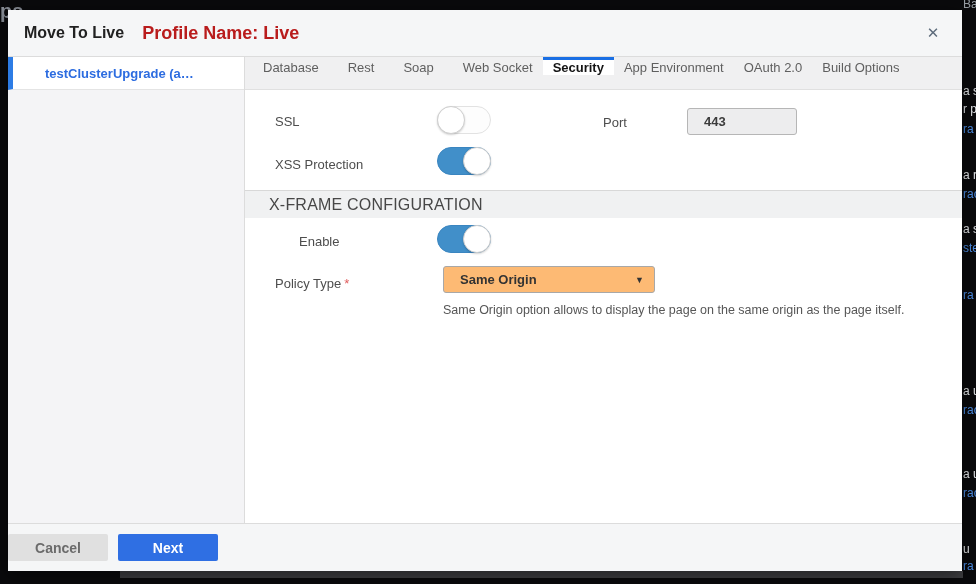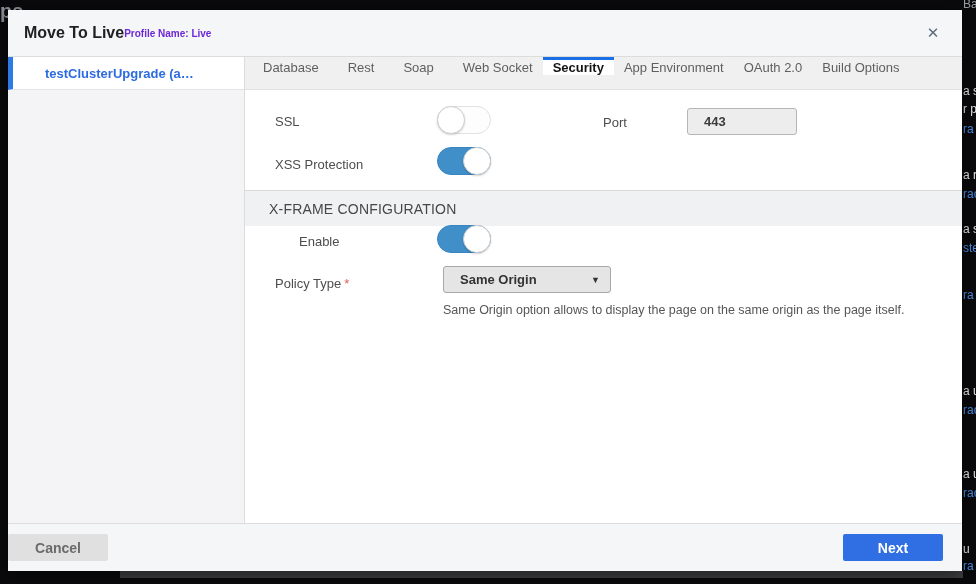--- a/index.html
+++ b/index.html
@@ -31,21 +31,21 @@
     position:absolute; left:8px; top:10px; width:954px; height:561px;
     background:#fff; display:flex; flex-direction:column;
     box-shadow:0 4px 18px rgba(0,0,0,.5);
   }
 
   .modal-header{
     height:47px; flex:0 0 47px; background:#f5f6f7; border-bottom:1px solid #dcdcdc;
     display:flex; align-items:center; padding:0 16px;
   }
   .modal-title{ font-size:16px; font-weight:bold; color:#212121; }
-  .modal-subtitle{ font-size:10px; font-weight:bold; color:#6d28d9; }
+  .modal-subtitle{ font-size:18px; font-weight:bold; color:#b91c1c; margin-left:18px; }
   .close-btn{
     margin-left:auto; width:26px; height:26px; display:flex; align-items:center; justify-content:center;
     color:#5d6b7b; font-size:15px; cursor:pointer;
   }
 
   .modal-body{ flex:1 1 auto; display:flex; min-height:0; }
 
   
   .sidebar{
     width:237px; flex:0 0 237px; background:#f4f4f6; border-right:1px solid #dcdcdc;
@@ -91,40 +91,40 @@
   .toggle.on .knob{ right:-1px; top:-1px; }
 
   .port-input{
     position:absolute; left:442px; top:18px; width:110px; height:27px;
     background:#ededee; border:1px solid #b6b6b6; border-radius:3px;
     font-family:"Liberation Sans",sans-serif; font-size:13px; font-weight:bold; color:#3c3c3c;
     padding-left:16px;
   }
 
   .section-bar{
-    position:absolute; left:0; top:100px; width:100%; height:36px;
+    position:absolute; left:0; top:100px; width:100%; height:28px;
     background:#f0f1f2; border-top:1px solid #d8d8d8;
     display:flex; align-items:center; padding-left:24px;
-    font-size:14px; color:#474747; letter-spacing:.2px;
+    font-size:16px; color:#474747; letter-spacing:.2px;
   }
 
   .dropdown{
-    position:absolute; left:198px; top:176px; width:168px; height:27px;
-    background:#e5e5e5; border:1px solid #a8a8a8; border-radius:3px;
+    position:absolute; left:198px; top:176px; width:212px; height:27px;
+    background:#fdba74; border:1px solid #a8a8a8; border-radius:3px;
     display:flex; align-items:center; padding:0 10px 0 16px;
     font-size:13px; font-weight:bold; color:#333; cursor:pointer;
   }
   .dropdown .caret{ margin-left:auto; font-size:9px; color:#333; }
 
   .help-text{ position:absolute; left:198px; top:213px; font-size:12.5px; color:#565656; }
 
   
   .modal-footer{
     height:48px; flex:0 0 48px; background:#f5f6f7; border-top:1px solid #dcdcdc;
-    display:flex; align-items:center; justify-content:space-between; padding-right:19px; gap:10px;
+    display:flex; align-items:center; justify-content:flex-start; padding-right:19px; gap:10px;
   }
   .btn{
     width:100px; height:27px; border:none; border-radius:2px;
     font-family:"Liberation Sans",sans-serif; font-size:14px; font-weight:bold; cursor:pointer;
     display:flex; align-items:center; justify-content:center;
   }
   .btn-cancel{ background:#e0e0e0; color:#6b6b6b; }
   .btn-next{ background:var(--next-blue); color:#fff; }
 </style>
 </head>

